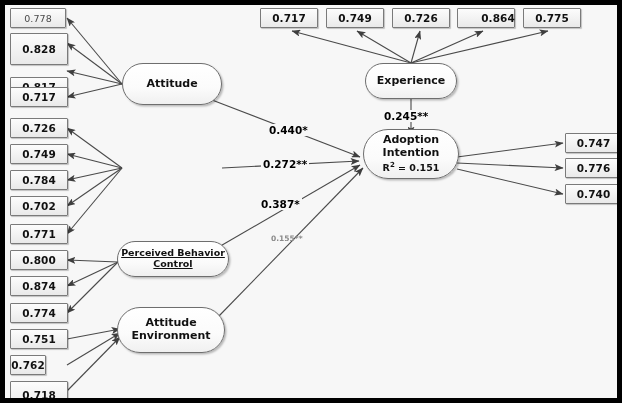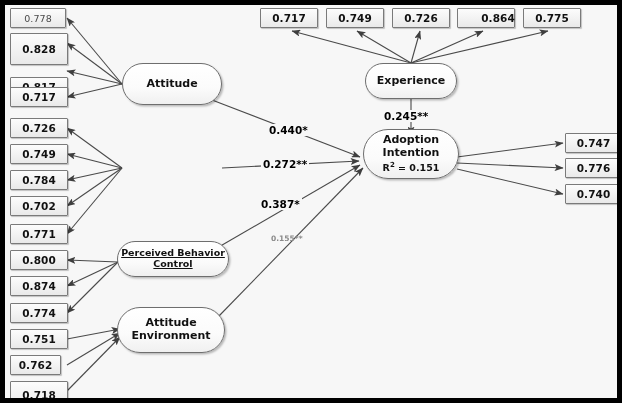--- a/index.html
+++ b/index.html
@@ -150,21 +150,21 @@
   <div class="ind" style="left:5px; top:139px; width:58px; height:20px;">0.749</div>
   <div class="ind" style="left:5px; top:165px; width:58px; height:20px;">0.784</div>
   <div class="ind" style="left:5px; top:191px; width:58px; height:20px;">0.702</div>
   <div class="ind" style="left:5px; top:219px; width:58px; height:20px;">0.771</div>
 
   <div class="ind" style="left:5px; top:245px; width:58px; height:20px;">0.800</div>
   <div class="ind" style="left:5px; top:271px; width:58px; height:20px;">0.874</div>
   <div class="ind" style="left:5px; top:298px; width:58px; height:20px;">0.774</div>
 
   <div class="ind" style="left:5px; top:324px; width:58px; height:20px;">0.751</div>
-  <div class="ind" style="left:5px; top:350px; width:51px; height:20px;">0.762</div>
+  <div class="ind" style="left:5px; top:350px; width:36px; height:20px;">0.762</div>
   <div class="ind" style="left:5px; top:376px; width:58px; height:28px;">0.718</div>
 
   <div class="ind" style="left:255px; top:3px; width:58px; height:20px;">0.717</div>
   <div class="ind" style="left:321px; top:3px; width:58px; height:20px;">0.749</div>
   <div class="ind" style="left:387px; top:3px; width:58px; height:20px;">0.726</div>
   <div class="ind" style="left:452px; top:3px; width:58px; height:20px;padding-left:24px;">0.864</div>
   <div class="ind" style="left:518px; top:3px; width:58px; height:20px;">0.775</div>
 
   <div class="ind" style="left:560px; top:128px; width:57px; height:20px;">0.747</div>
   <div class="ind" style="left:560px; top:153px; width:57px; height:20px;">0.776</div>

